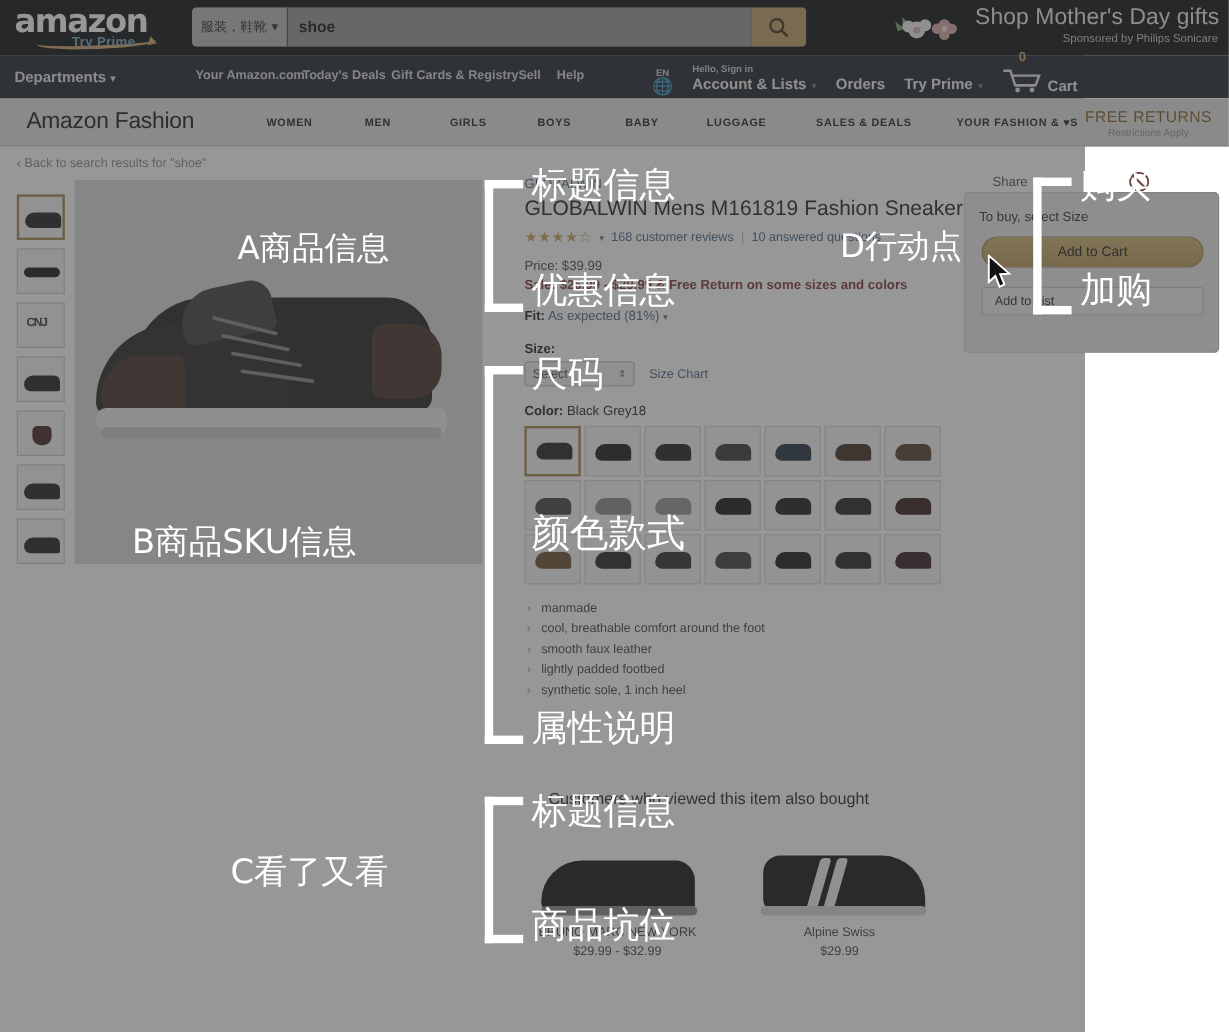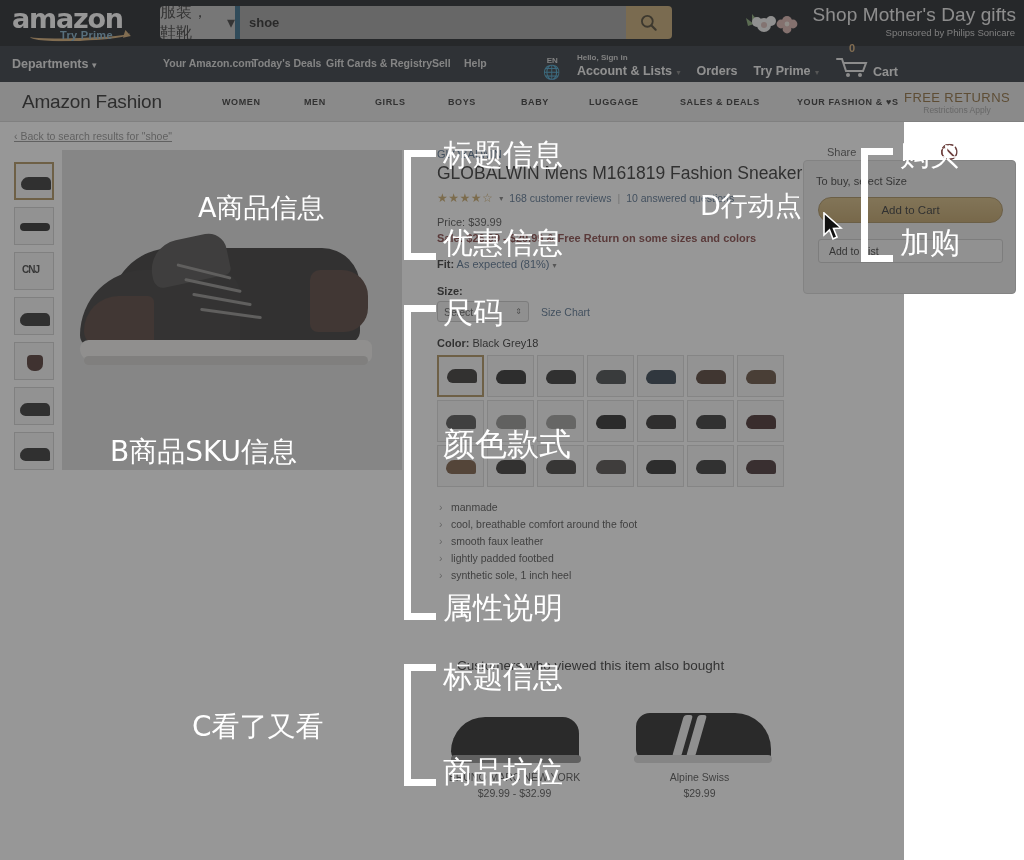--- a/index.html
+++ b/index.html
@@ -49,22 +49,22 @@
     position:absolute; left:48px; top:24px;
     font-size:11px; font-weight:700; color:#5bb3e4; letter-spacing:0.3px;
   }
 
   .searchwrap {
     position:absolute; left:160px; top:6px; width:512px; height:33px;
     display:flex; border-radius:4px; overflow:hidden;
   }
   .searchcat {
     width:80px; background:#bdbdbd; color:#333;
-    font-size:16px; display:flex; align-items:center; justify-content:center; gap:4px;
-    border-right:5px solid #0369a1;
+    font-size:11px; display:flex; align-items:center; justify-content:center; gap:4px;
+    border-right:1px solid #0369a1;
   }
   .searchinput {
     flex:1; background:#9c9c9c; border:none; outline:none;
     font-size:13px; font-weight:700; color:#1a1a1a; padding-left:9px;
   }
   .searchbtn {
     width:46px; background:#d8a13c; display:flex; align-items:center; justify-content:center;
   }
   .searchbtn svg { width:20px; height:20px; }
 
@@ -97,21 +97,21 @@
     position:absolute; left:22px; top:9px; font-size:19px; color:#232323; font-weight:400; letter-spacing:-0.2px;
   }
   .fashionbar .fitem {
     position:absolute; top:15px; font-size:9px; font-weight:700; color:#2b2b2b; letter-spacing:0.6px; white-space:nowrap;
   }
   .freeret { position:absolute; right:14px; top:8px; text-align:center;}
   .freeret .fr1 { font-size:13px; color:#a16207; letter-spacing:0.4px;}
   .freeret .fr2 { font-size:8.5px; color:#9a9a9a; }
 
   
-  .crumb { position:absolute; left:14px; top:130px; font-size:10.5px; color:#8e8e8e;text-decoration:underline; }
+  .crumb { position:absolute; left:14px; top:130px; font-size:10.5px; color:#8e8e8e; }
 
   
   .rail { position:absolute; left:14px; top:162px; width:42px; }
   .thumb {
     width:40px; height:38px; border:1px solid #cfcfcf; background:#f3f3f3;
     margin-bottom:7px; position:relative; overflow:hidden;
   }
   .thumb.sel { border:2px solid #c08a28; }
   .shoeshape {
     position:absolute; left:5px; bottom:8px; width:30px; height:13px;

